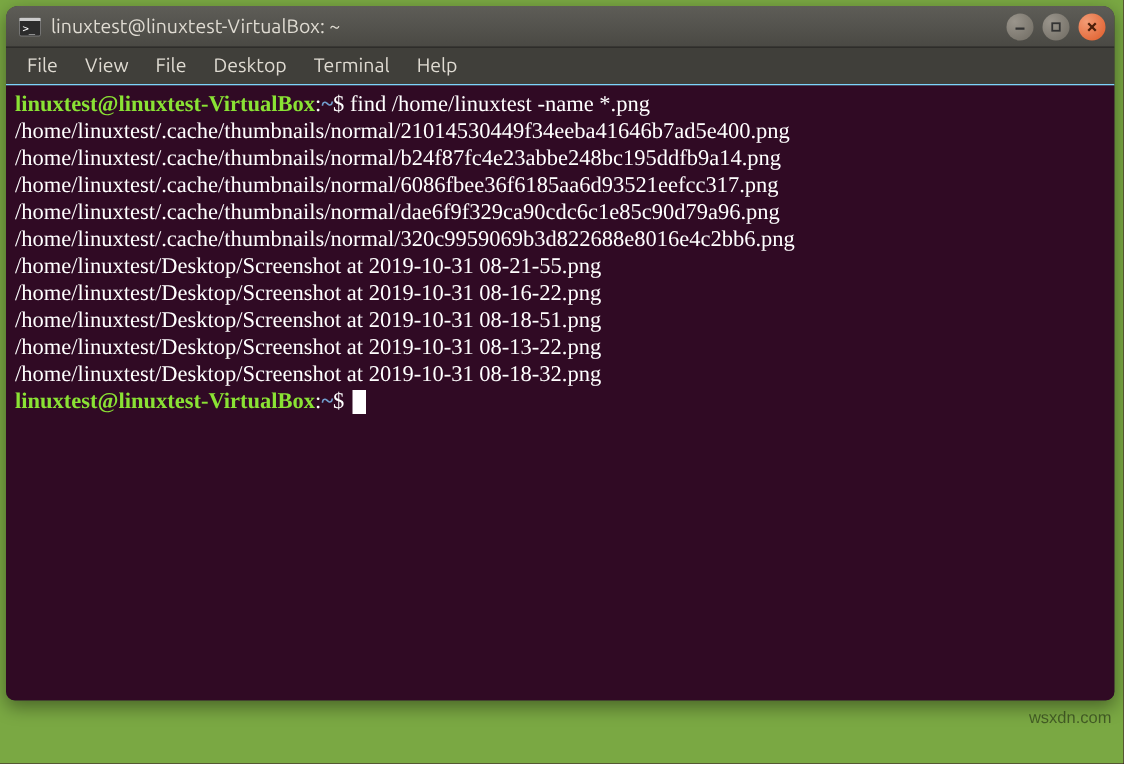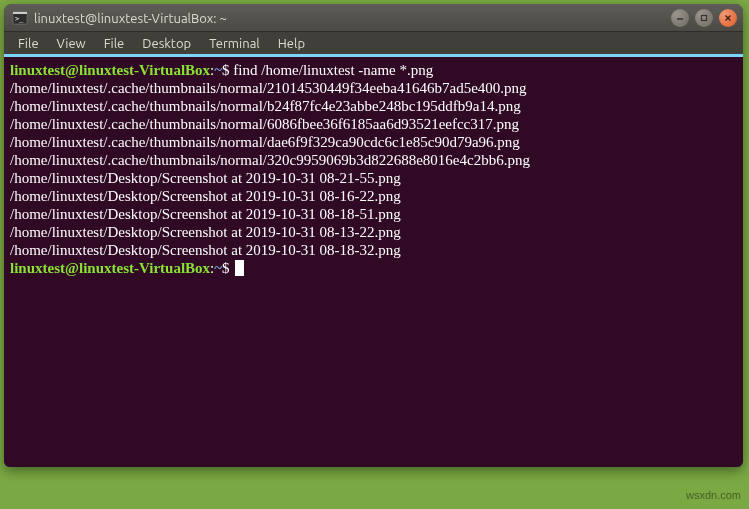--- a/index.html
+++ b/index.html
@@ -76,21 +76,21 @@
       background: radial-gradient(circle at 30% 30%, #f29b75, #df5a27);
       color: #4a1e0a;
     }
     .menubar {
       background: #403f3a;
       height: 25px;
       display: flex;
       align-items: center;
       padding: 0 6px;
       gap: 2px;
-      border-bottom: 3px solid #7dd3fc;
+      border-bottom: 1px solid #7dd3fc;
     }
     .menu-item {
       color: #dfdbd2;
       font-size: 13px;
       padding: 3px 8px;
       cursor: pointer;
     }
     .terminal-body {
       background: #300a24;
       padding: 4px 6px;
@@ -119,21 +119,21 @@
     .cursor {
       display: inline-block;
       width: 9px;
       height: 16px;
       background: #ffffff;
       vertical-align: text-bottom;
       margin-left: 2px;
     }
     .watermark {
       position: absolute;
-      bottom: 8px;
+      bottom: 24px;
       right: 8px;
       font-size: 11px;
       color: rgba(0,0,0,0.45);
       font-family: sans-serif;
     }
   </style>
 </head>
 <body>
 
 <div class="window">

